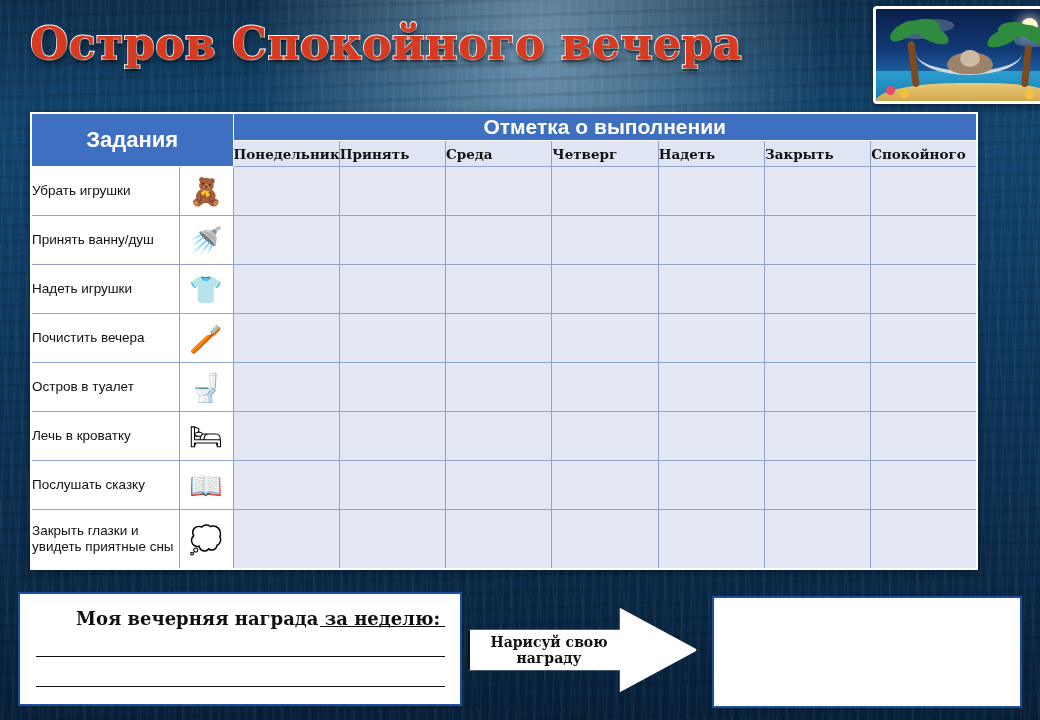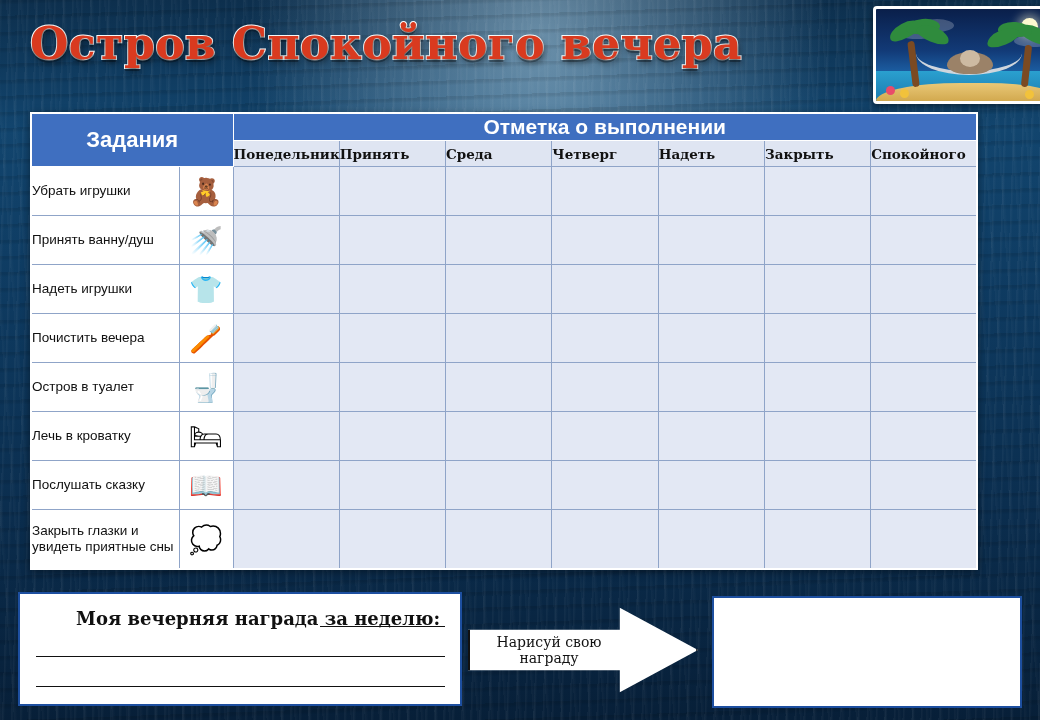--- a/index.html
+++ b/index.html
@@ -278,21 +278,21 @@
   }
   #draw-arrow .arrow-label {
     position: absolute;
     left: 6px;
     top: 50%;
     transform: translateY(-50%);
     width: 150px;
     text-align: center;
     font-size: 14px;
     font-family: "DejaVu Serif", serif;
-    font-weight: normal;
+    font-weight: bold;
     color: #111;
   }
 
   #draw-box {
     position: absolute;
     left: 712px;
     top: 596px;
     width: 306px;
     height: 108px;
     background: #ffffff;

